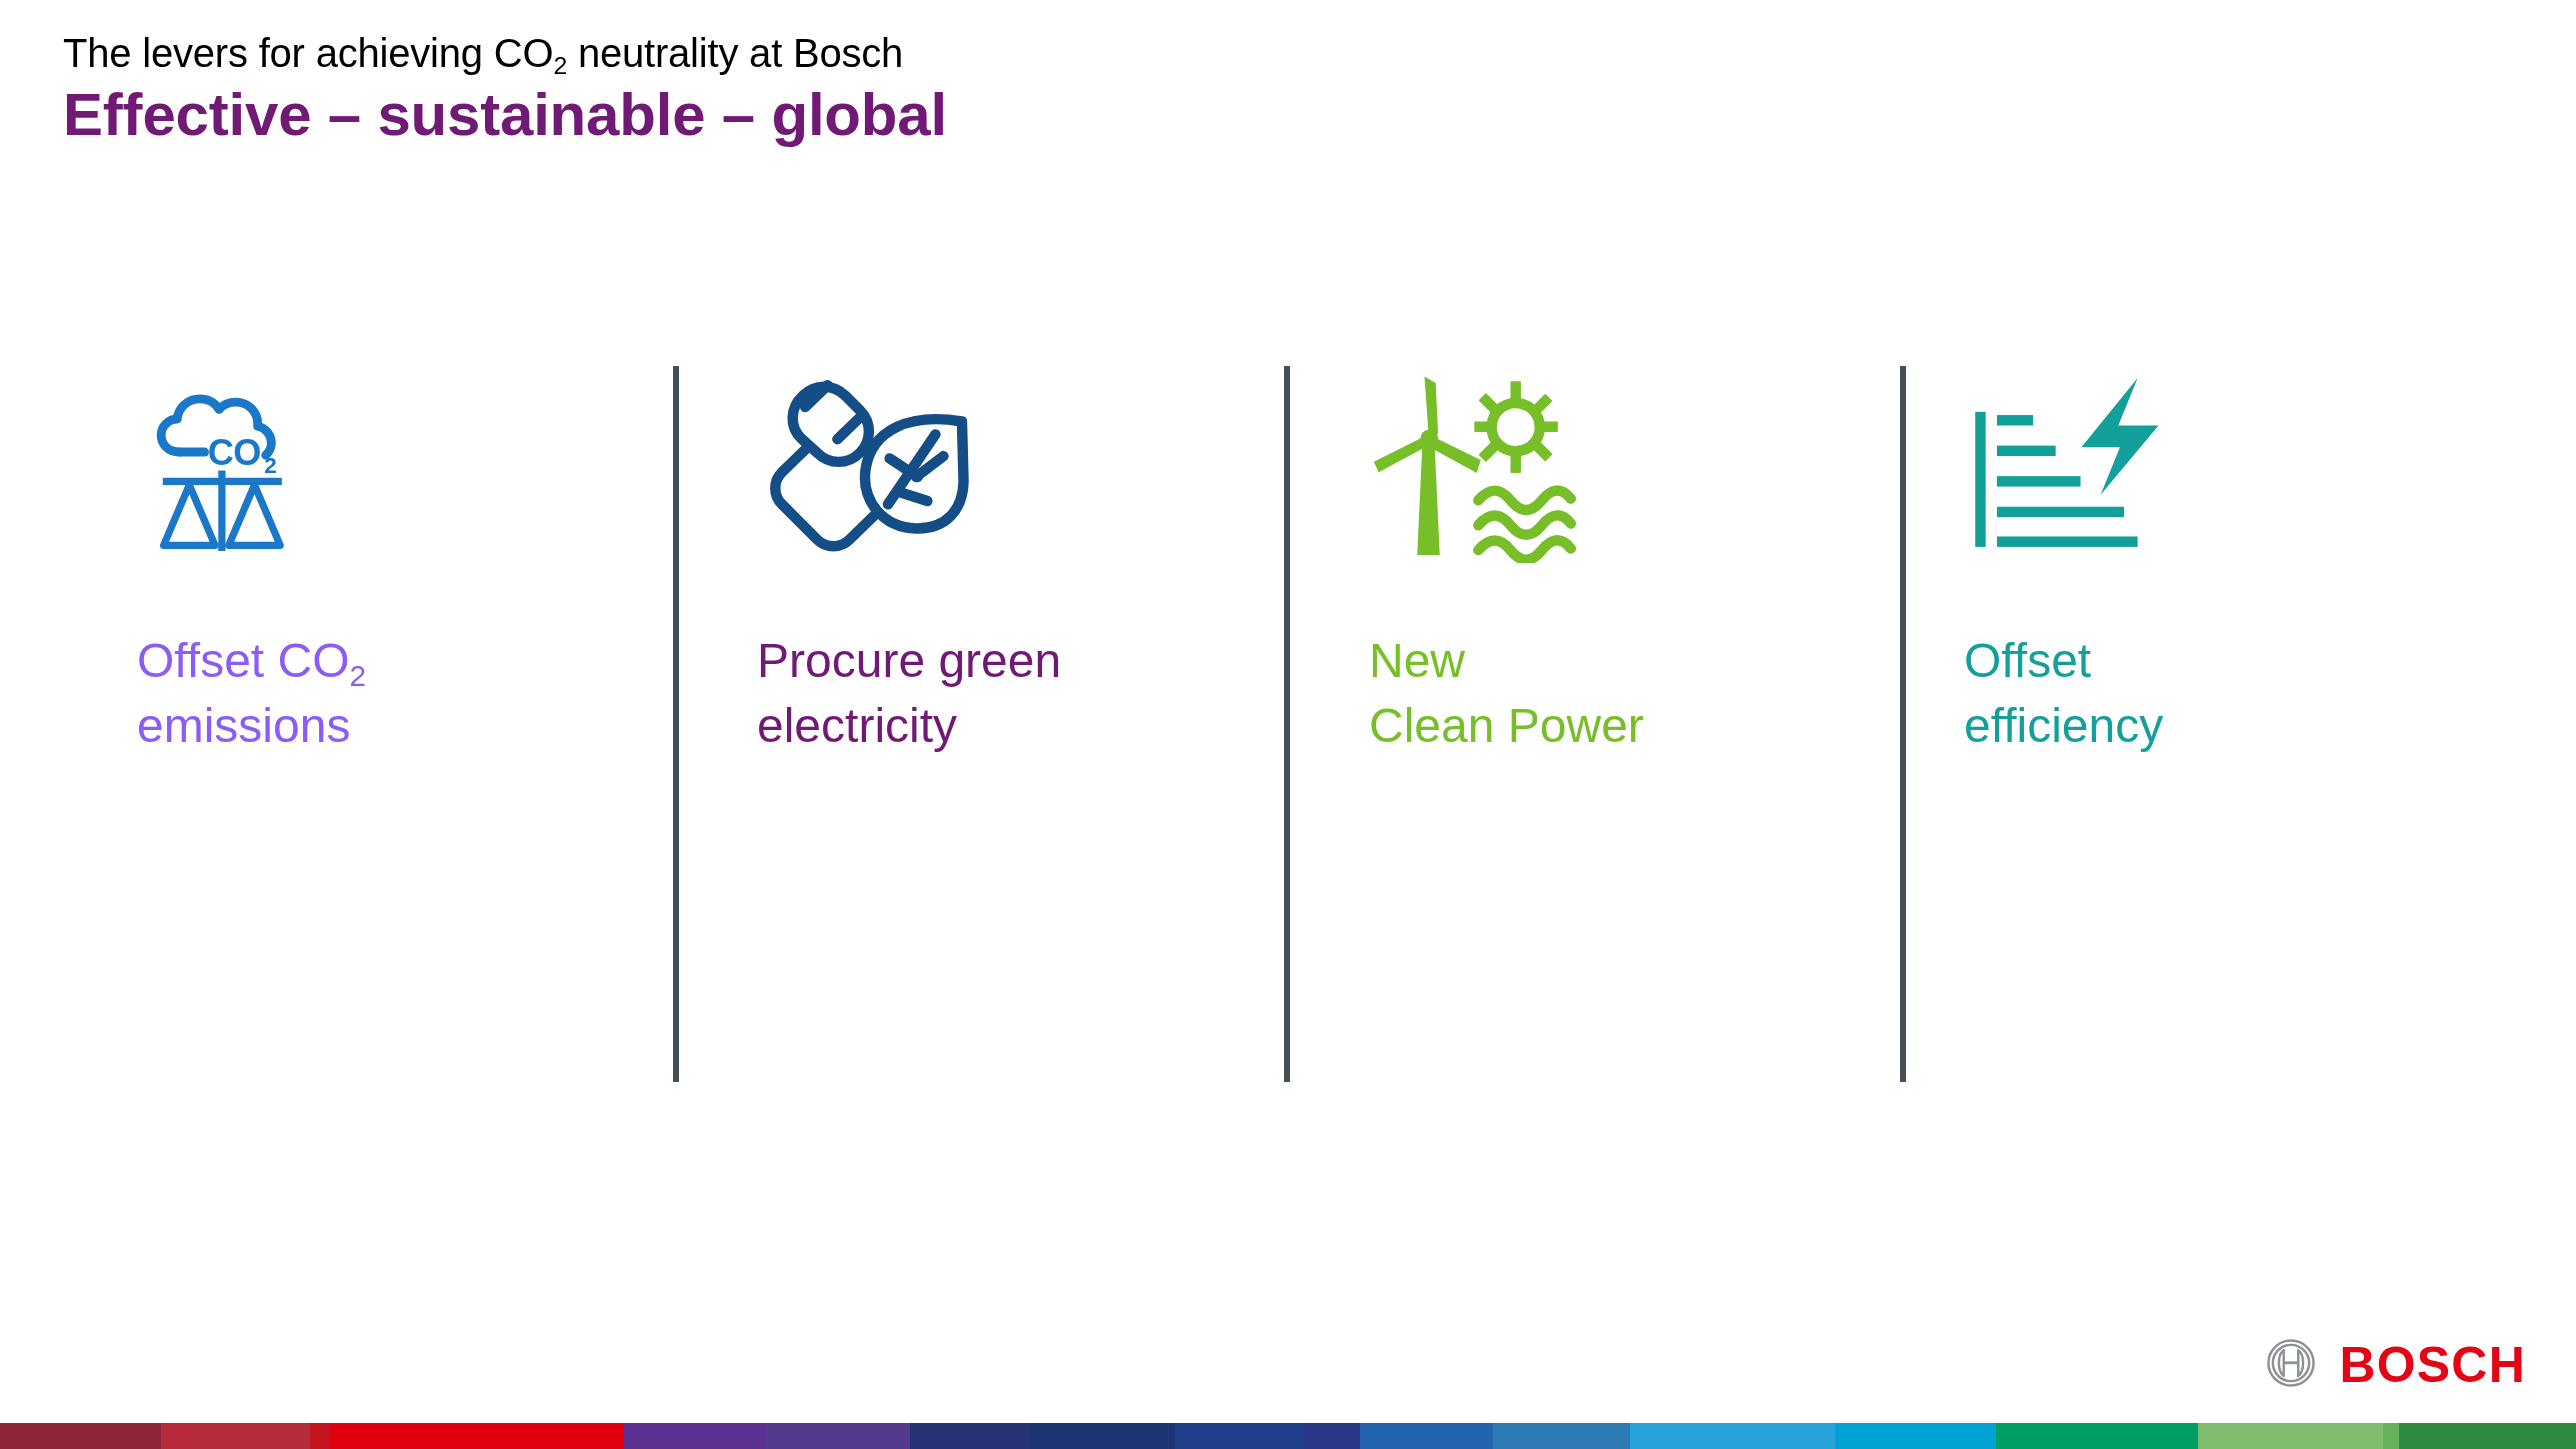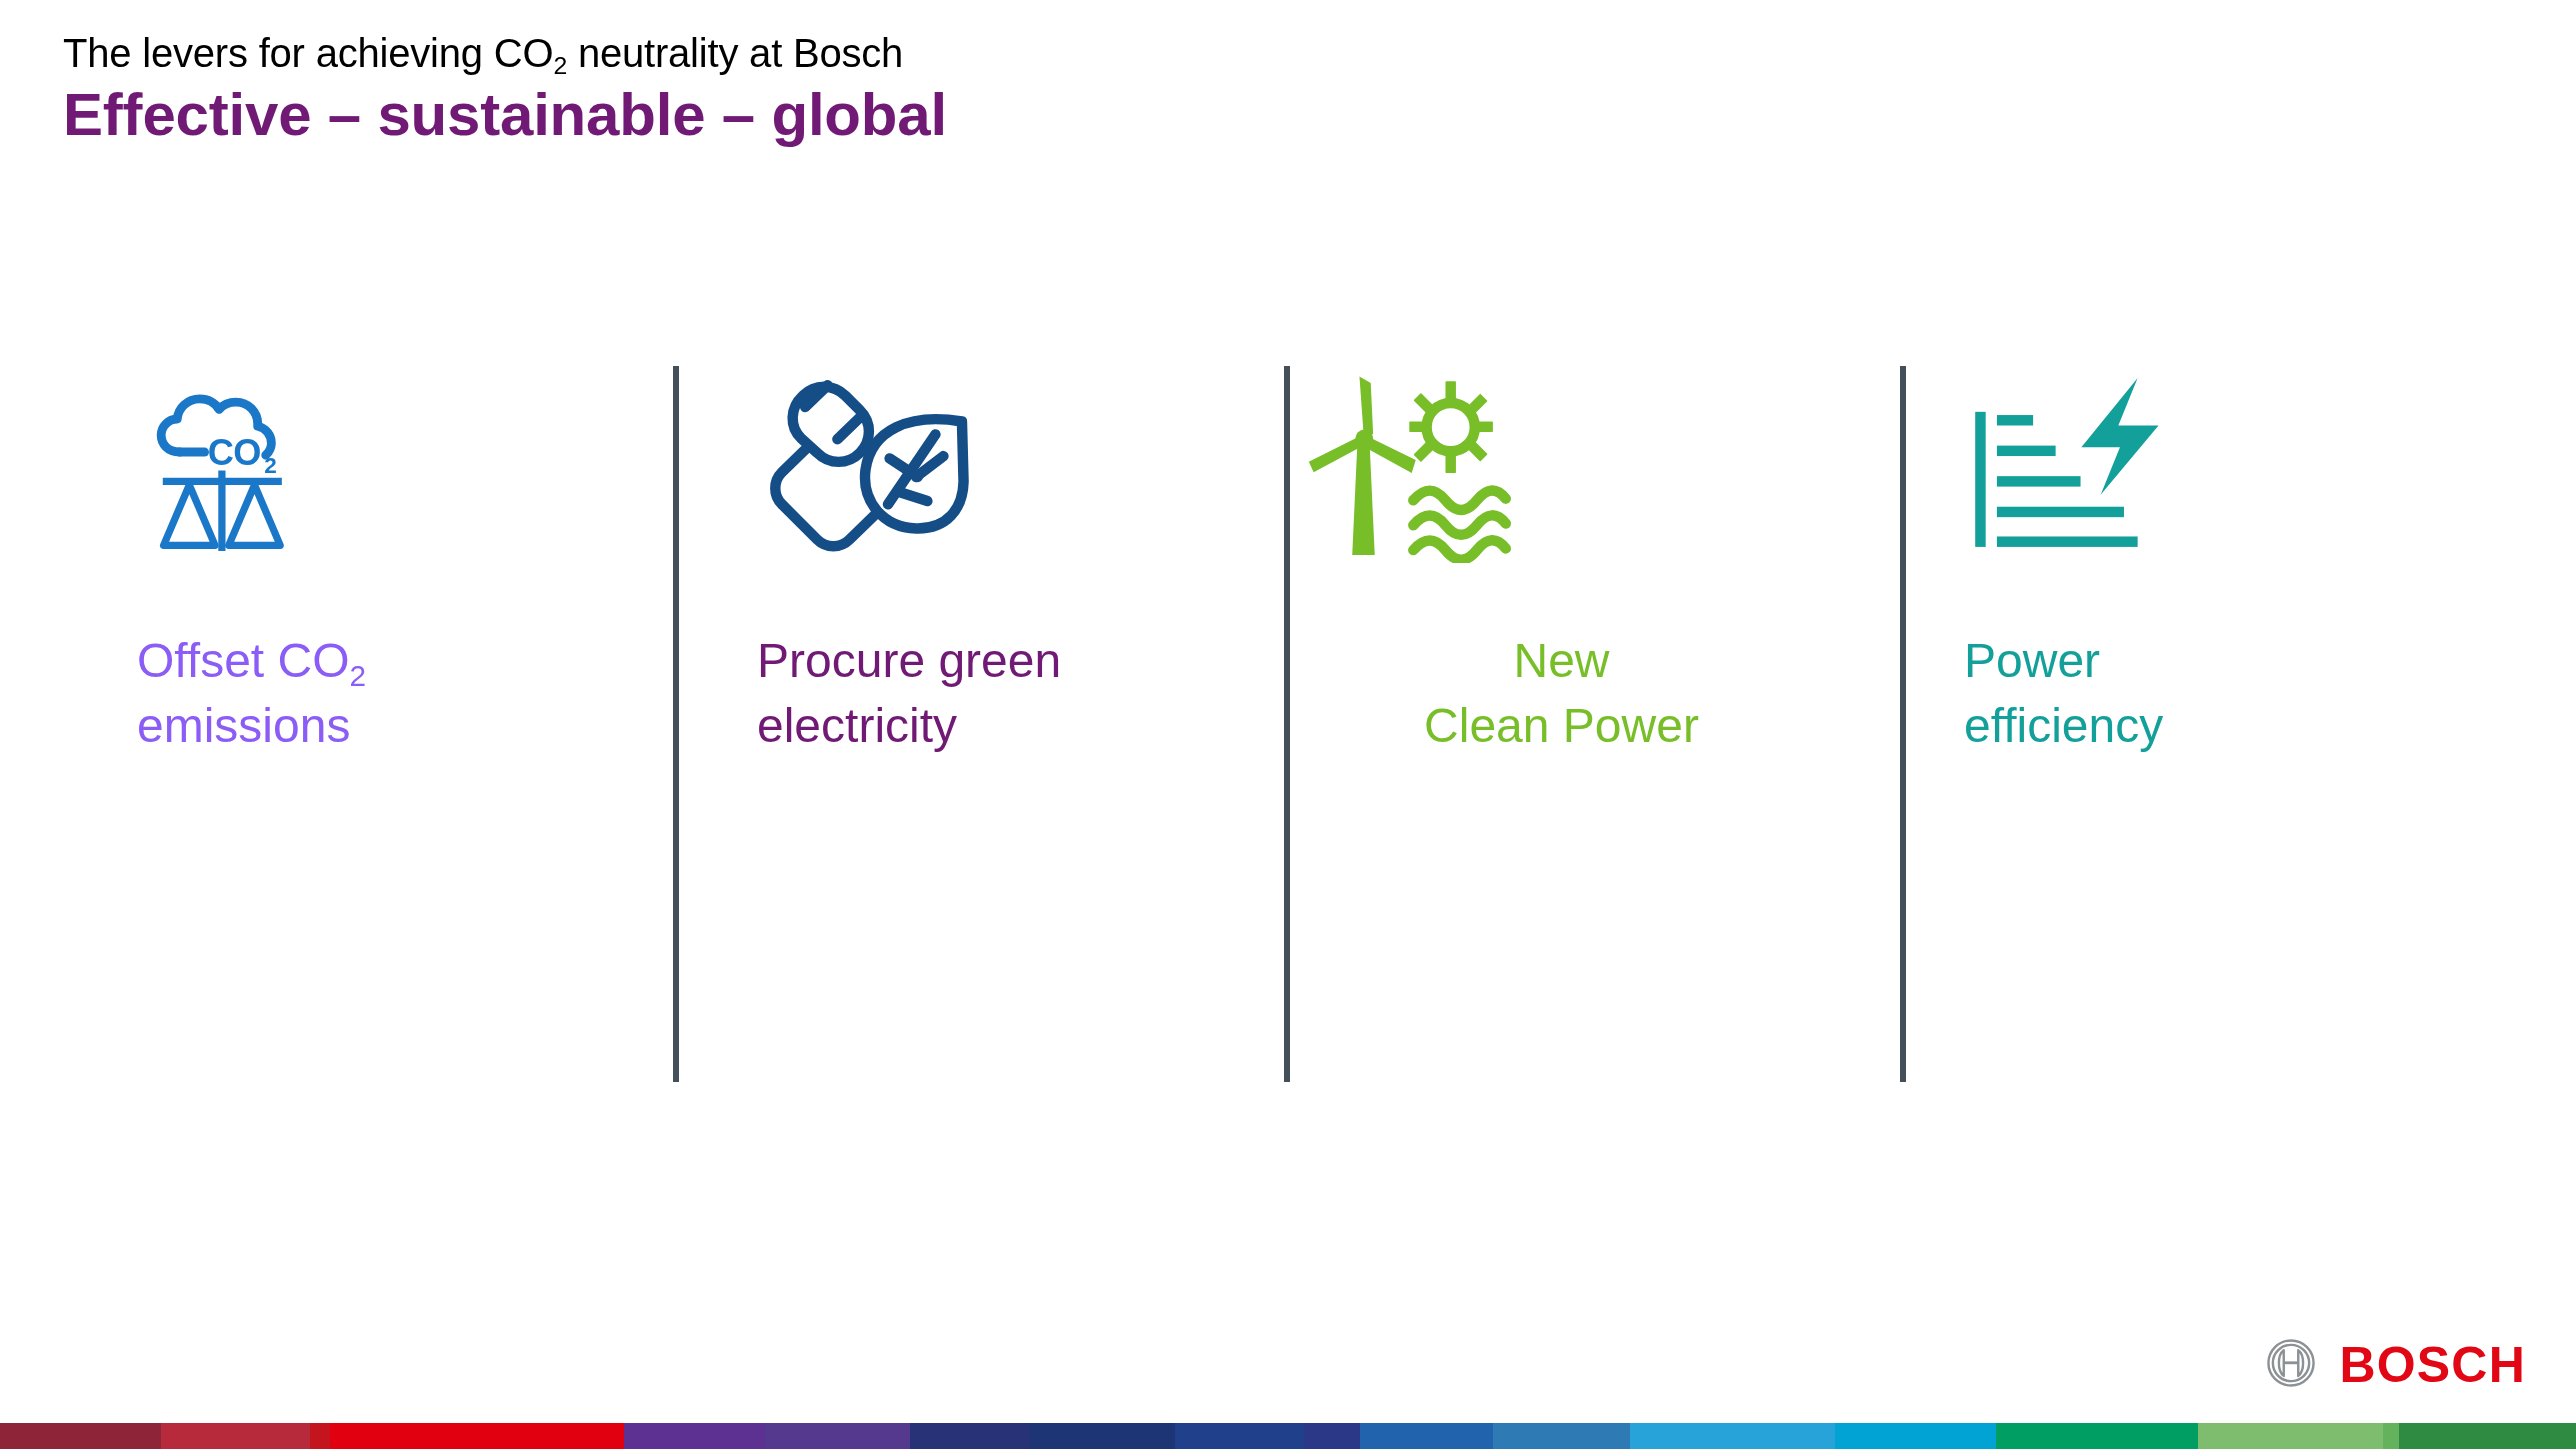--- a/index.html
+++ b/index.html
@@ -81,21 +81,21 @@
     width: 515px;
     font-size: 48px;
     font-weight: 400;
     line-height: 1.36;
     white-space: pre-line;
   }
 
   
   #lever-0 { left: 137px; }
   #lever-1 { left: 757px; }
-  #lever-2 { left: 1304px; text-align: center; }
+  #lever-2 { left: 1369px; }
   #lever-3 { left: 1964px; }
 
   #lever-0 .lever-icon { left: 0px;  top: 16px; }
   #lever-1 .lever-icon { left: 0px;  top: 8px; }
   #lever-2 .lever-icon { left: 0px;  top: 0px;  }
   #lever-3 .lever-icon { left: 8px; top: 16px; }
 
   
   .divider {
     position: absolute;
@@ -253,21 +253,21 @@
           <rect x="31" y="46" width="45" height="13"></rect>
           <rect x="31" y="84" width="73" height="13"></rect>
           <rect x="31" y="122" width="104" height="13"></rect>
           <rect x="31" y="160" width="158" height="13"></rect>
           <rect x="31" y="197" width="175" height="13"></rect>
 
           <path d="M206 0 L136 86 L184 86 L160 145 L232 59 L182 59 Z"></path>
         </g>
       </svg>
     </div>
-    <div class="lever-label" style="color:#14A09A;"><span>Power</span><br><span>efficiency</span></div>
+    <div class="lever-label" style="color:#14A09A;"><span>Offset</span><br><span>efficiency</span></div>
   </div>
 
 </div>
 
 <div id="bosch-logo">
   <span>
     <svg width="50" height="50" viewBox="0 0 62 62" fill="none">
       <circle cx="31" cy="31" r="28" stroke="#8C9196" stroke-width="3" fill="none"></circle>
       <circle cx="31" cy="31" r="22.5" stroke="#8C9196" stroke-width="3" fill="none"></circle>
       <path d="M22 15 C14 21 14 41 22 47 L22 15 Z" stroke="#8C9196" stroke-width="3" fill="none" stroke-linejoin="round"></path>

